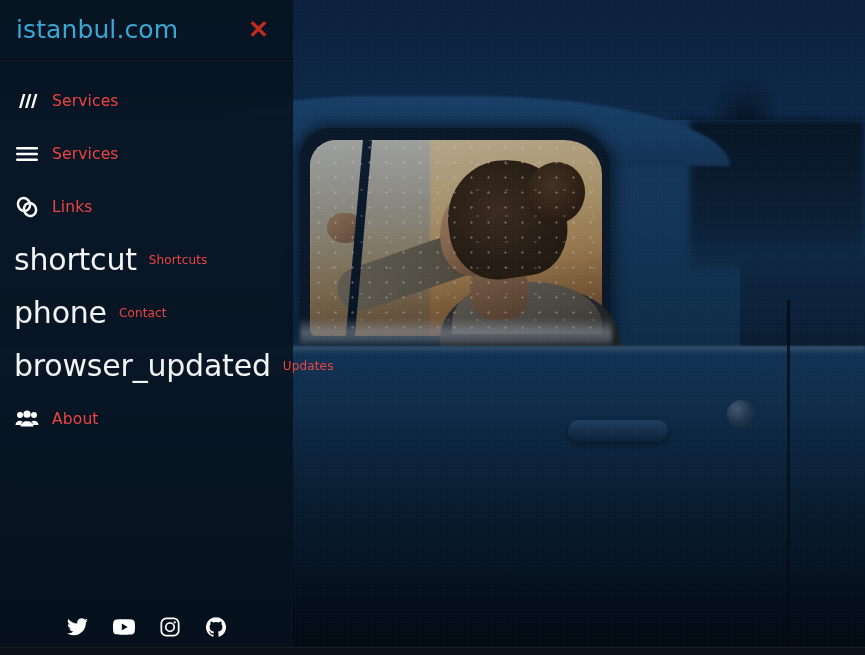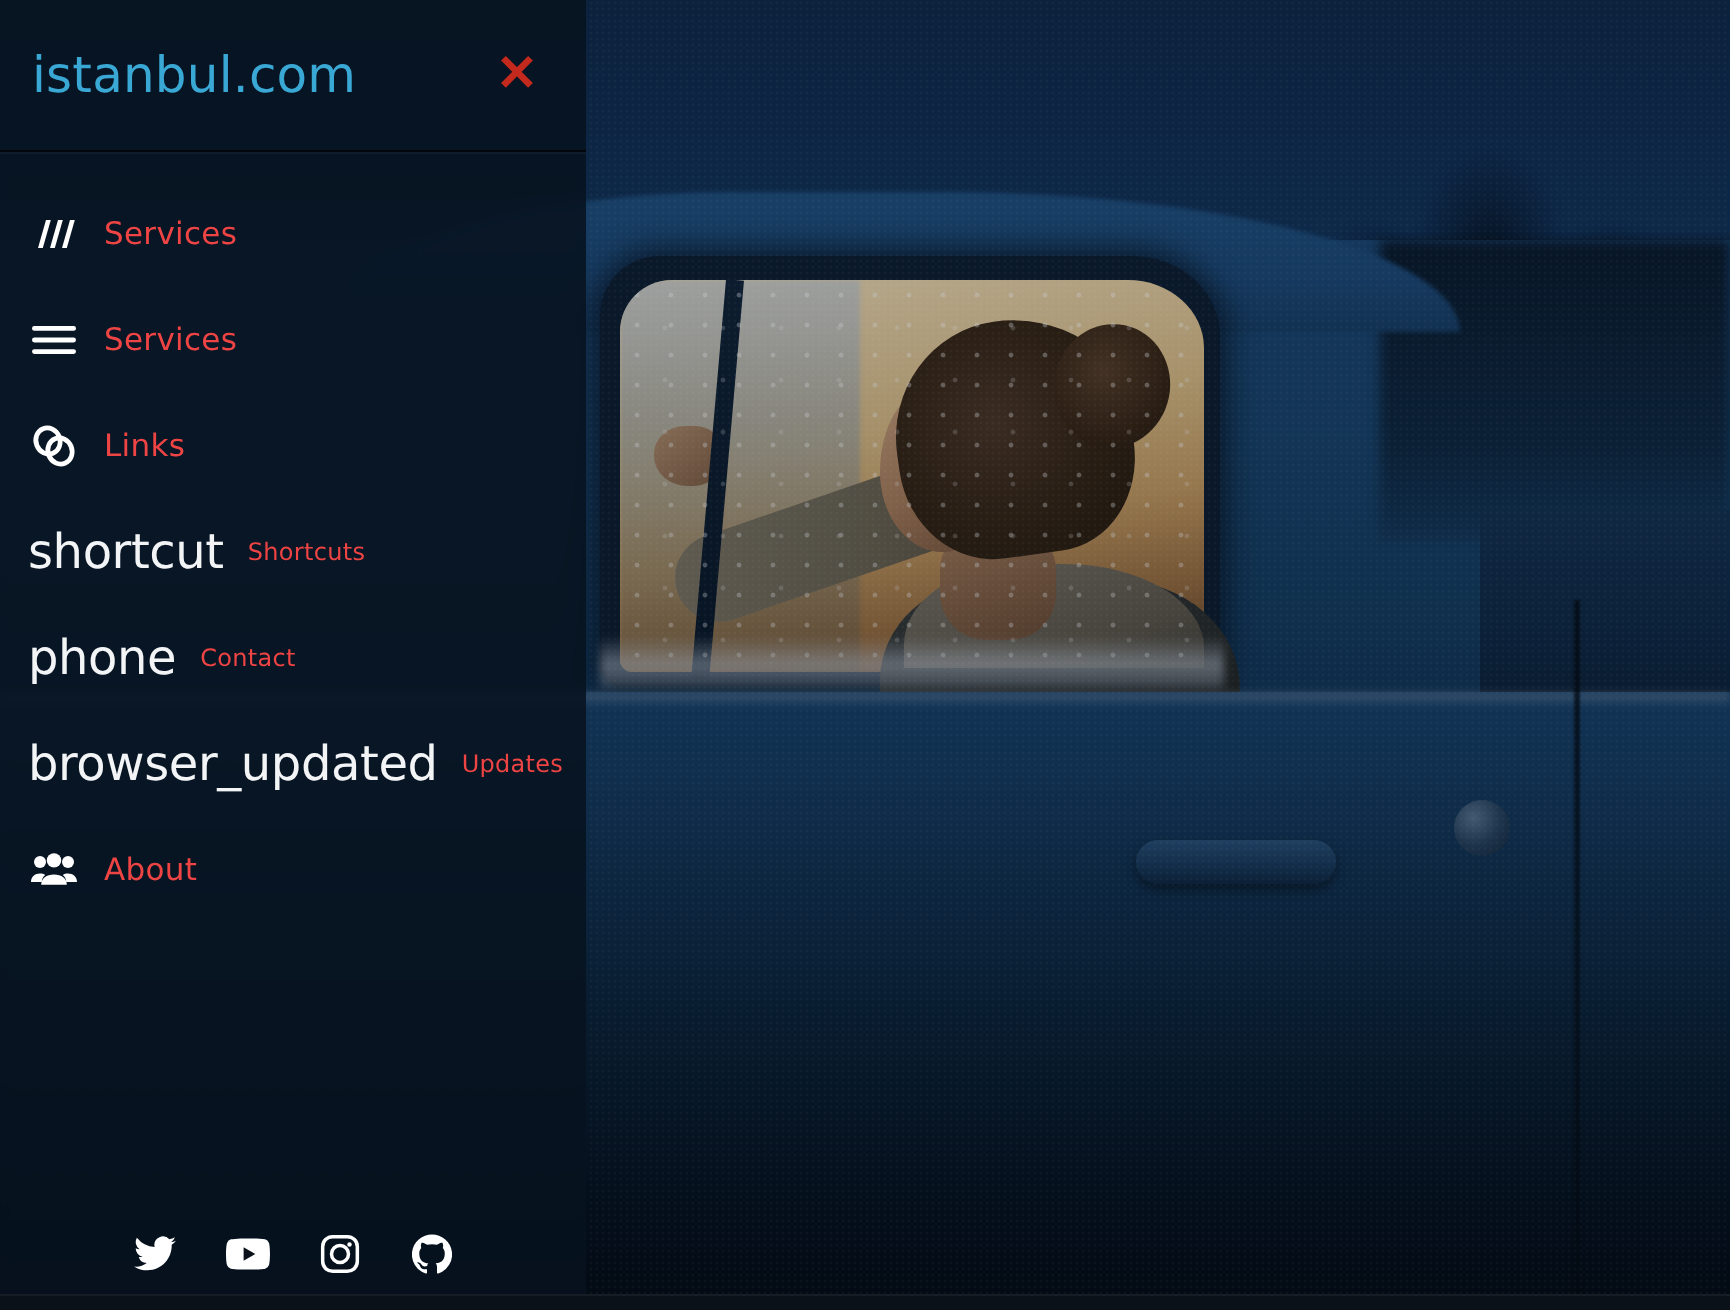--- a/index.html
+++ b/index.html
@@ -189,21 +189,21 @@
   
   .sidebar {
     position: absolute; left:0; top:0;
     width: 293px; height: 655px;
     background: rgba(7, 18, 31, 0.88);
     backdrop-filter: blur(2px);
     z-index: 5;
     display: flex; flex-direction: column;
   }
   .sidebar-header {
-    height: 76px;
+    height: 60px;
     display: flex; align-items: center;
     padding: 0 18px 0 16px;
     border-bottom: 1px solid rgba(0,0,0,.65);
     box-shadow: 0 1px 0 rgba(255,255,255,.035);
   }
   .brand {
     color: #3aa8d4;
     font-size: 25px;
     font-weight: 400;
     letter-spacing: .1px;
@@ -232,21 +232,21 @@
     width: 26px; height: 26px;
     display:flex; align-items:center; justify-content:center;
     flex: 0 0 auto;
     color: #ffffff;
   }
   .nav-icon svg { display:block; }
   
   .nav-icon.lig {
     width: auto; height: auto;
     color: #f2f4f6;
-    font-size: 24px;
+    font-size: 30px;
     font-weight: 400;
     letter-spacing: -.2px;
     white-space: nowrap;
     font-family: "DejaVu Sans", sans-serif;
     line-height: 1;
   }
   .nav-label {
     color: #ef4444;
     font-size: 15.5px;
     font-weight: 400;

